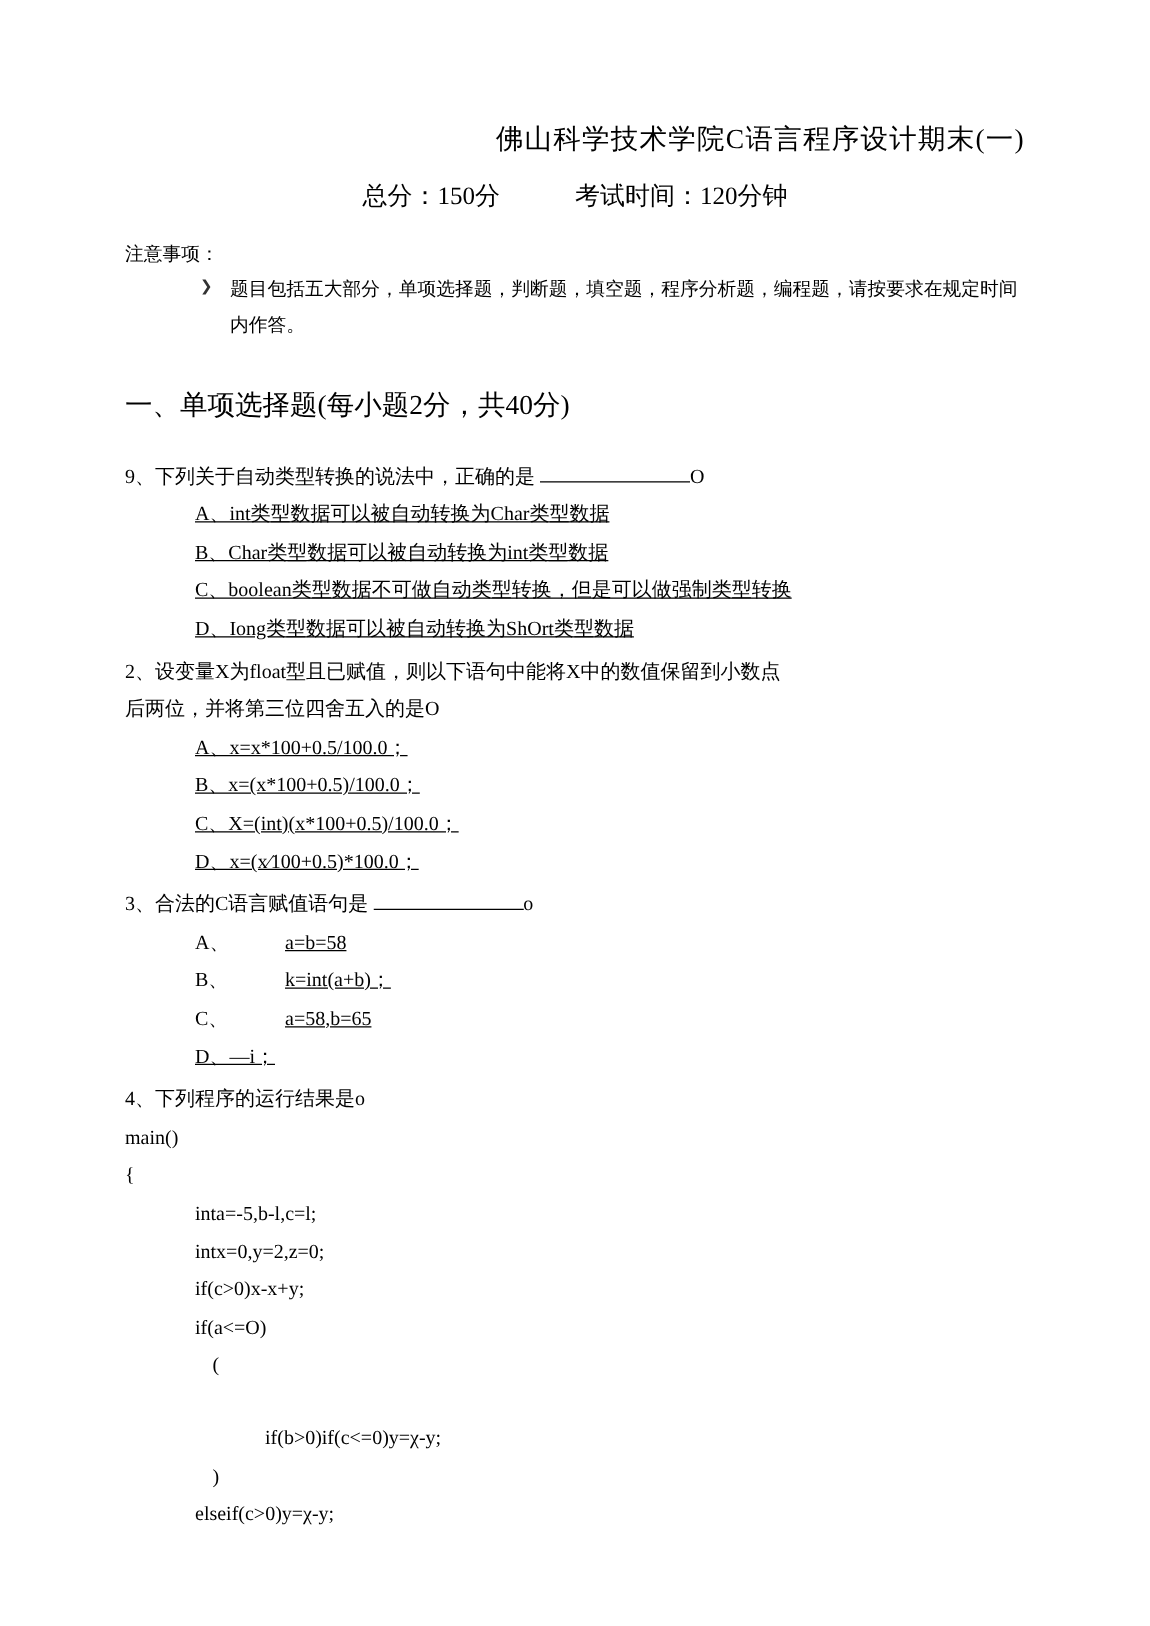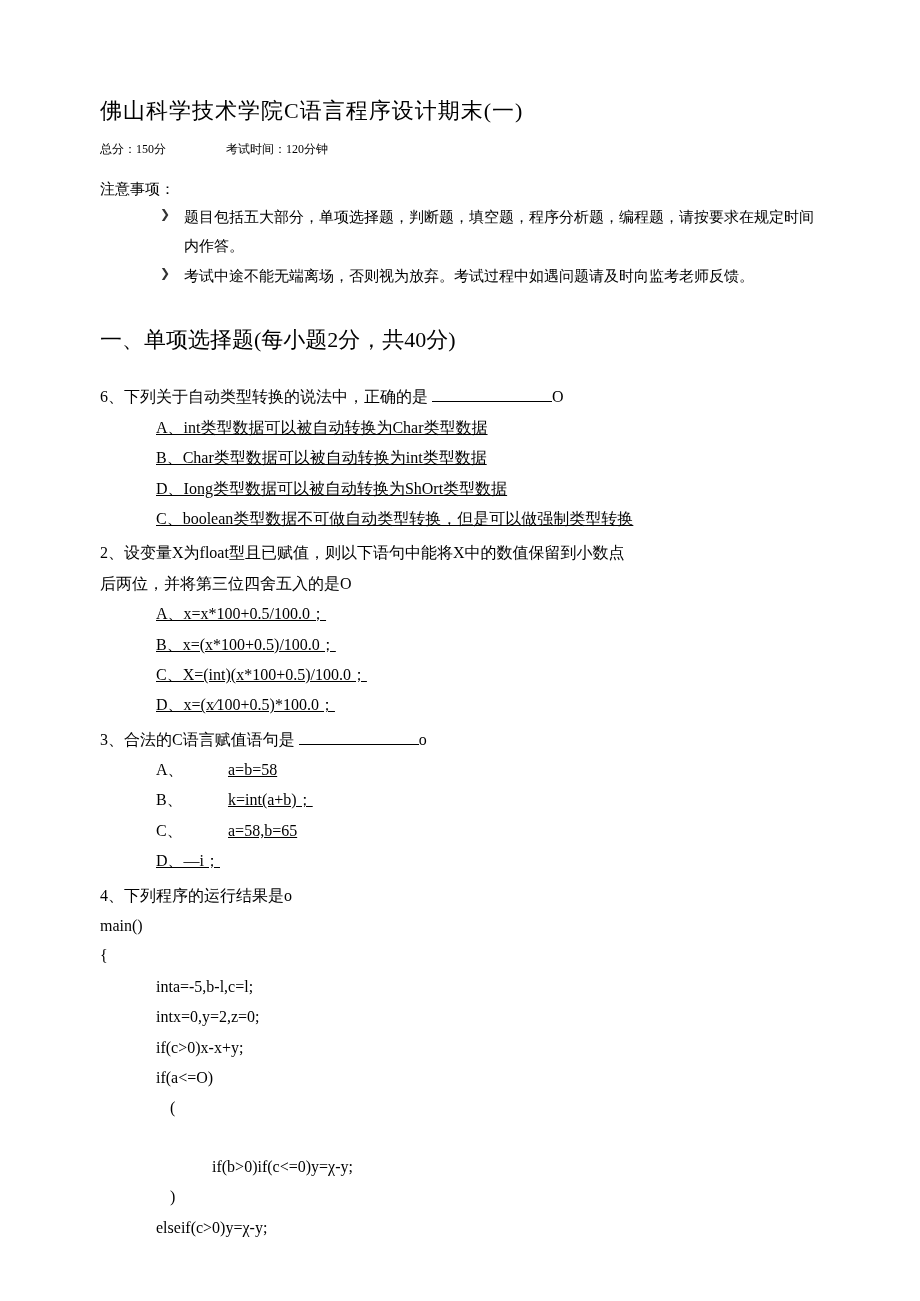--- a/index.html
+++ b/index.html
@@ -7,27 +7,28 @@
     font-size: 16px;
     line-height: 1.9;
     color: #000;
     background: #fff;
     margin: 0;
     padding: 90px 100px 60px 100px;
     width: 920px;
     box-sizing: border-box;
   }
   .title {
-    text-align: left;
+    text-align: right;
     font-size: 22px;
     margin-bottom: 6px;
     letter-spacing: 1px;
   }
   .subtitle {
-    font-size: 12px;
+    text-align: center;
+    font-size: 20px;
     margin-bottom: 14px;
   }
   .subtitle .gap { display:inline-block; width: 60px; }
   .notes-label { font-size: 15px; }
   .notes {
     padding-left: 60px;
     font-size: 15px;
   }
   .notes .note-item {
     position: relative;
@@ -67,33 +68,32 @@
 <body>
 
 <div class="title">佛山科学技术学院C语言程序设计期末(一)</div>
 <div class="subtitle">
   <span>总分：150分</span><span class="gap"></span><span>考试时间：120分钟</span>
 </div>
 
 <div class="notes-label">注意事项：</div>
 <div class="notes">
   <div class="note-item">题目包括五大部分，单项选择题，判断题，填空题，程序分析题，编程题，请按要求在规定时间内作答。</div>
-  <div class="note-item">考试中途不能无端离场，否则视为放弃。考试过程中如遇问题请及时向监考老师反馈。</div>
 </div>
 
 <div class="section-heading">一、单项选择题(每小题2分，共40分)</div>
 
 <div class="q">
-  <span>6、下列关于自动类型转换的说法中，正确的是 </span><span class="blank"></span><span>O</span>
+  <span>9、下列关于自动类型转换的说法中，正确的是 </span><span class="blank"></span><span>O</span>
 </div>
 <div class="opts">
   <div>A、int类型数据可以被自动转换为Char类型数据</div>
   <div>B、Char类型数据可以被自动转换为int类型数据</div>
+  <div>C、boolean类型数据不可做自动类型转换，但是可以做强制类型转换</div>
   <div>D、Iong类型数据可以被自动转换为ShOrt类型数据</div>
-  <div>C、boolean类型数据不可做自动类型转换，但是可以做强制类型转换</div>
 </div>
 
 <div class="q">2、设变量X为float型且已赋值，则以下语句中能将X中的数值保留到小数点</div>
 <div class="q-cont">后两位，并将第三位四舍五入的是O</div>
 <div class="opts">
   <div>A、x=x*100+0.5/100.0；</div>
   <div>B、x=(x*100+0.5)/100.0；</div>
   <div>C、X=(int)(x*100+0.5)/100.0；</div>
   <div>D、x=(x⁄100+0.5)*100.0；</div>
 </div>

